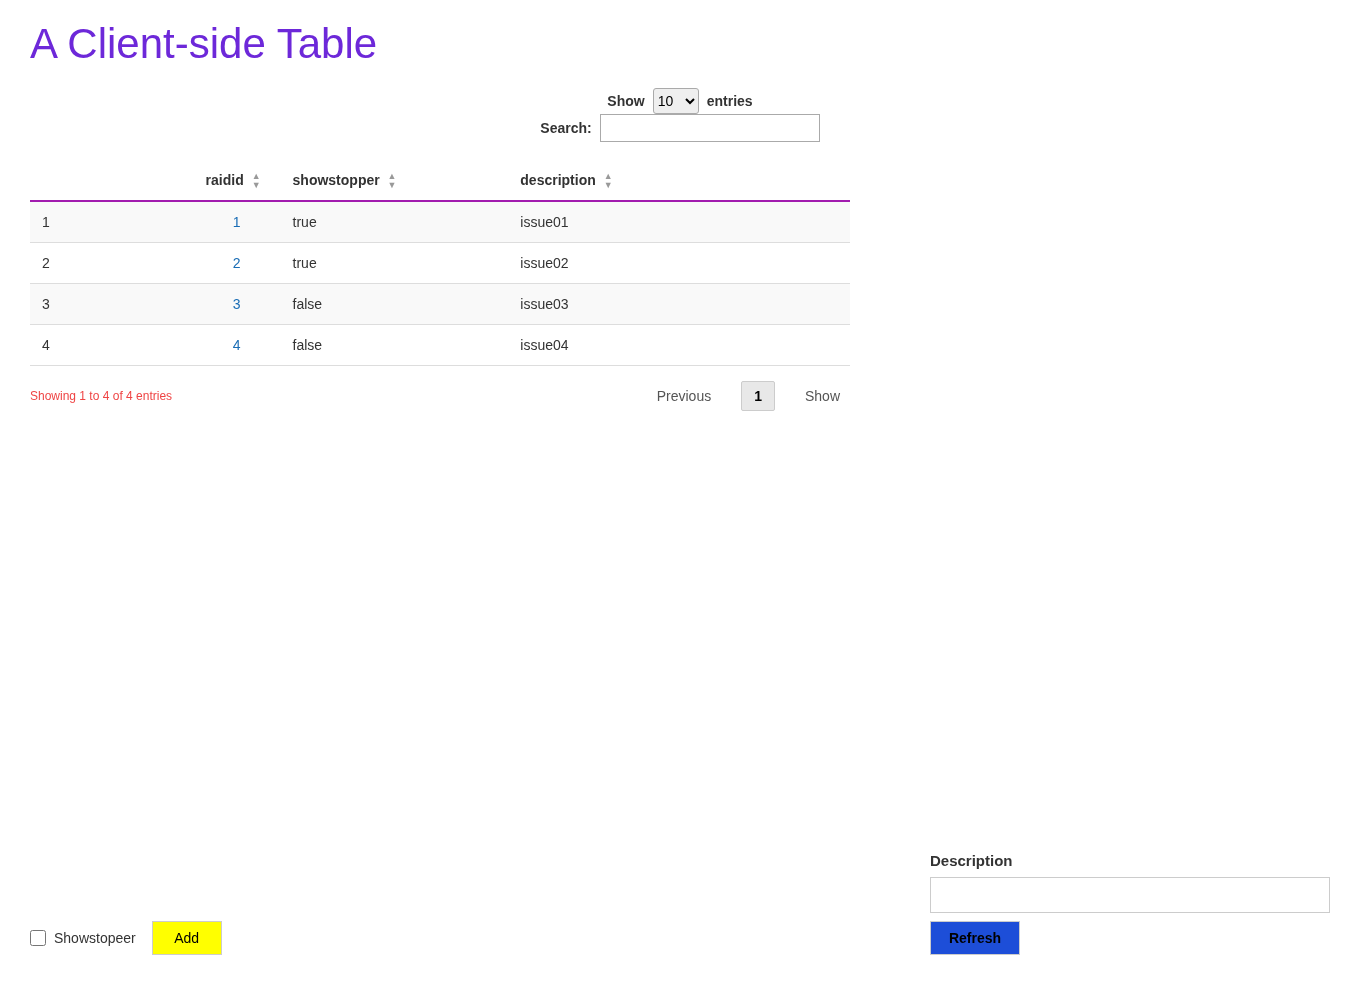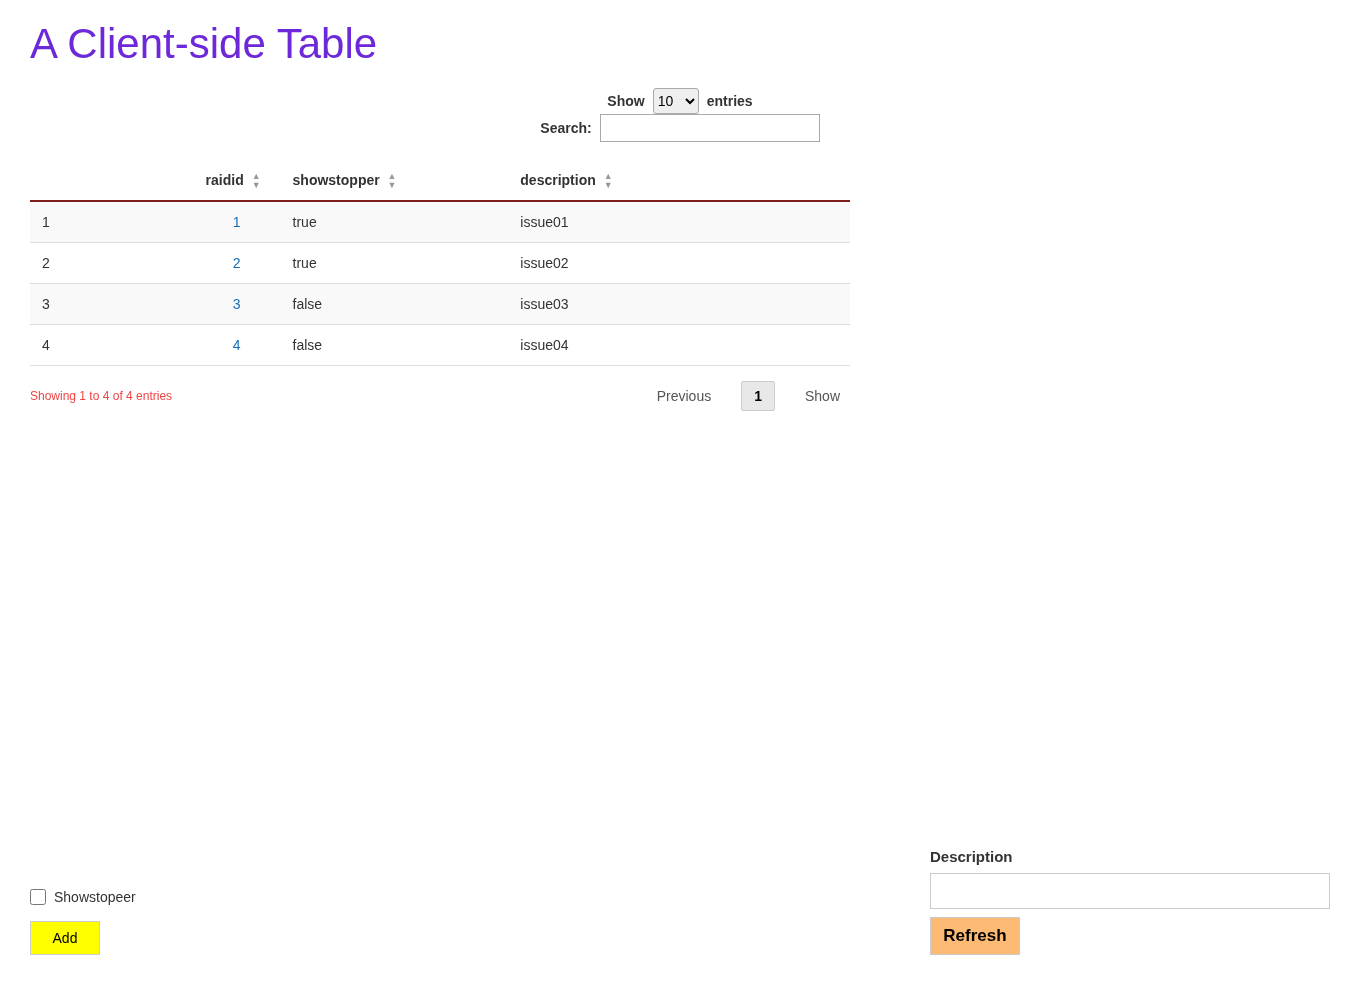--- a/index.html
+++ b/index.html
@@ -54,21 +54,21 @@
       padding: 5px 8px;
       font-size: 14px;
       width: 220px;
     }
     table {
       width: 820px;
       border-collapse: collapse;
       margin-bottom: 15px;
     }
     thead tr {
-      border-bottom: 2px solid #7f1d1d;
+      border-bottom: 2px solid #a21caf;
     }
     thead th {
       padding: 10px 12px;
       text-align: left;
       font-weight: bold;
       font-size: 14px;
       position: relative;
       white-space: nowrap;
     }
     thead th .sort-arrows {
@@ -159,21 +159,20 @@
       left: 0;
       right: 0;
       width: 100%;
       padding: 20px 30px 30px 30px;
       display: flex;
       justify-content: space-between;
       align-items: flex-end;
     }
     .left-form {
       display: flex;
-      flex-direction: column;
       gap: 16px;
       justify-content: space-between;
     }
     .showstopper-row {
       display: flex;
       align-items: center;
       gap: 8px;
     }
     .showstopper-row input[type="checkbox"] {
       width: 16px;
@@ -200,24 +199,24 @@
       font-size: 15px;
     }
     .description-input {
       border: 1px solid #ccc;
       padding: 8px;
       font-size: 14px;
       width: 100%;
       height: 36px;
     }
     .refresh-btn {
-      background: #fdba74;
+      background: #1d4ed8;
       border: 1px solid #ccc;
       padding: 8px 0;
-      font-size: 17px;
+      font-size: 14px;
       font-weight: bold;
       cursor: pointer;
       width: 90px;
     }
   </style>
 </head>
 <body>
 
 <h1>A Client-side Table</h1>
 

